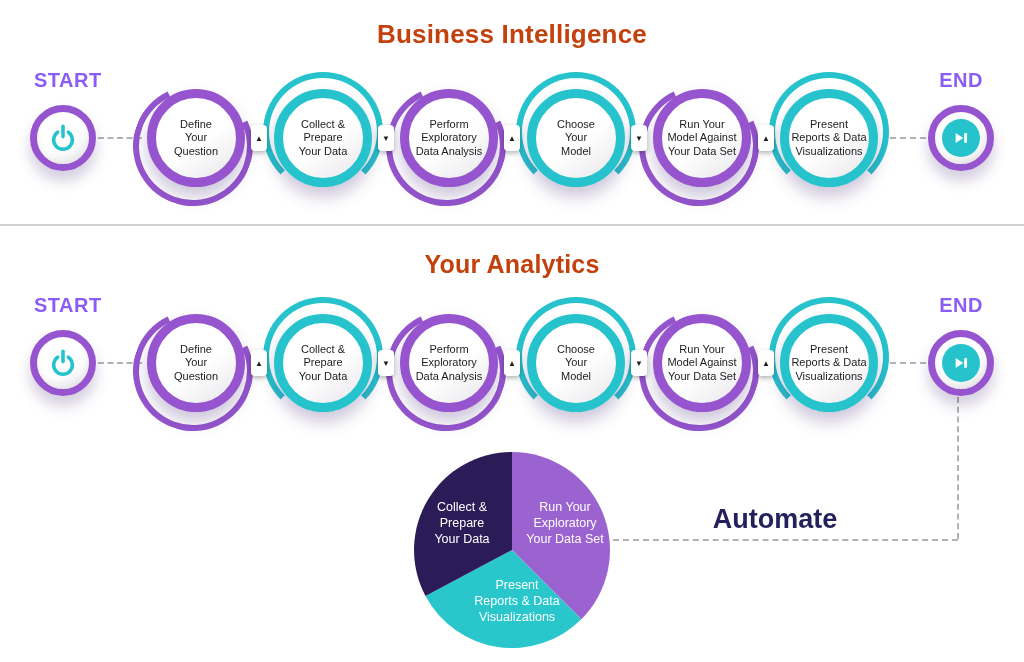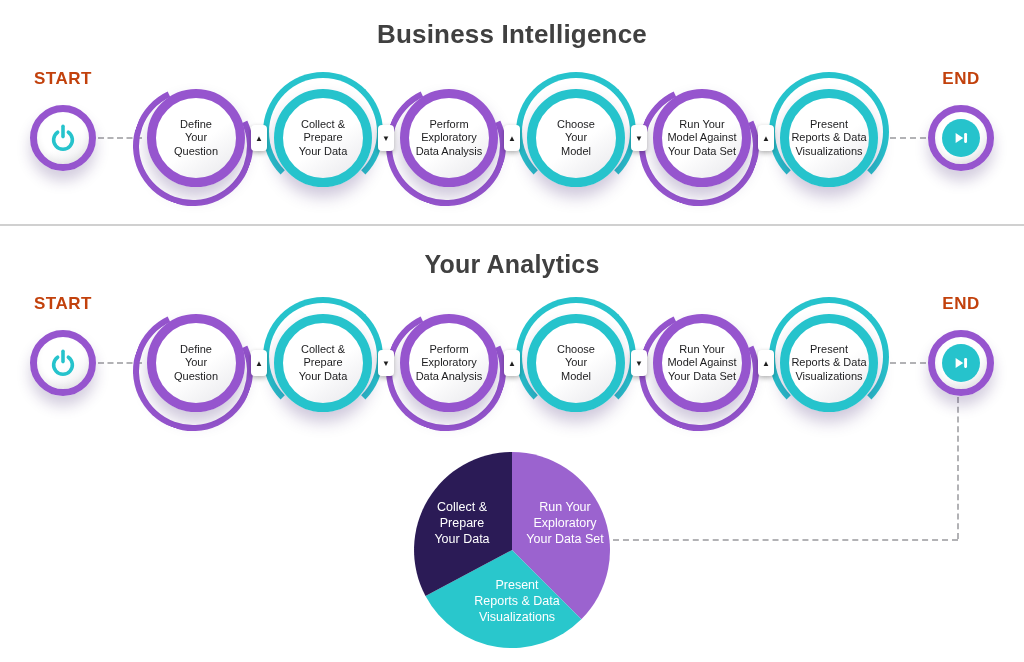--- a/index.html
+++ b/index.html
@@ -2,24 +2,24 @@
 <html><head>
 <meta charset="utf-8">
 <style>
   html,body{margin:0;padding:0;background:#fff;}
   .canvas{
     position:relative;width:1024px;height:662px;background:#ffffff;overflow:hidden;
     font-family:"Liberation Sans", sans-serif;
   }
   .sec-title{
     position:absolute;left:0;width:1024px;text-align:center;
-    color:#404040;font-weight:800;font-size:26px;letter-spacing:.2px;
+    color:#c2410c;font-weight:800;font-size:26px;letter-spacing:.2px;
   }
   .endpoint-label{
-    position:absolute;color:#c2410c;font-weight:800;font-size:17px;letter-spacing:.5px;
+    position:absolute;color:#8b5cf6;font-weight:800;font-size:20px;letter-spacing:.5px;
   }
   .endpoint{
     position:absolute;width:52px;height:52px;border:7px solid #9655CE;border-radius:50%;
     background:linear-gradient(145deg,#ffffff 55%,#ebebee 100%);
     box-shadow:0 10px 14px rgba(60,30,110,.22), inset 0 -4px 6px rgba(0,0,0,.06);
     display:flex;align-items:center;justify-content:center;z-index:2;
   }
   .end-badge{
     width:38px;height:38px;border-radius:50%;background:#26C3CC;
     display:flex;align-items:center;justify-content:center;
@@ -248,20 +248,21 @@
     <div class="end-badge">
       <svg viewBox="0 0 20 20" width="18" height="18">
         <path d="M4 4.5 L12.5 10 L4 15.5 Z" fill="#ffffff"></path>
         <rect x="13.5" y="4.5" width="3.2" height="11" rx="1.2" fill="#ffffff"></rect>
       </svg>
     </div>
   </div>
 
   <div class="dash-v" style="left:957px;top:397px;height:142px"></div>
   <div class="dash-h" style="left:613px;top:539px;width:345px"></div>
+  <div class="automate" style="left:705px;top:504px;width:140px;text-align:center">Automate</div>
 
   <div class="pie-wrap">
     <svg viewBox="0 0 200 200" width="200" height="200">
       <path d="M100 100 L100 2 A98 98 0 0 1 169.3 169.3 Z" fill="#9B63CF"></path>
       <path d="M100 100 L169.3 169.3 A98 98 0 0 1 13.5 146 Z" fill="#29C7CC"></path>
       <path d="M100 100 L13.5 146 A98 98 0 0 1 100 2 Z" fill="#2B1B56"></path>
     </svg>
   </div>
   <div class="pie-label" style="left:414px;top:499px;width:96px">
     <div>Collect &amp;</div>

